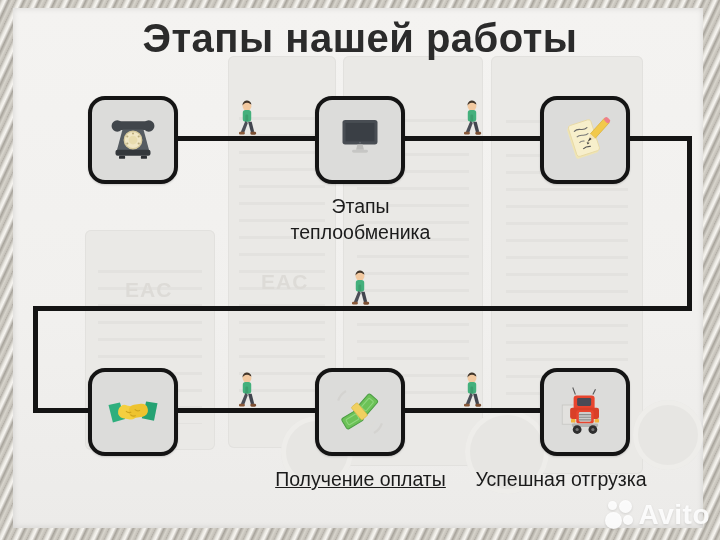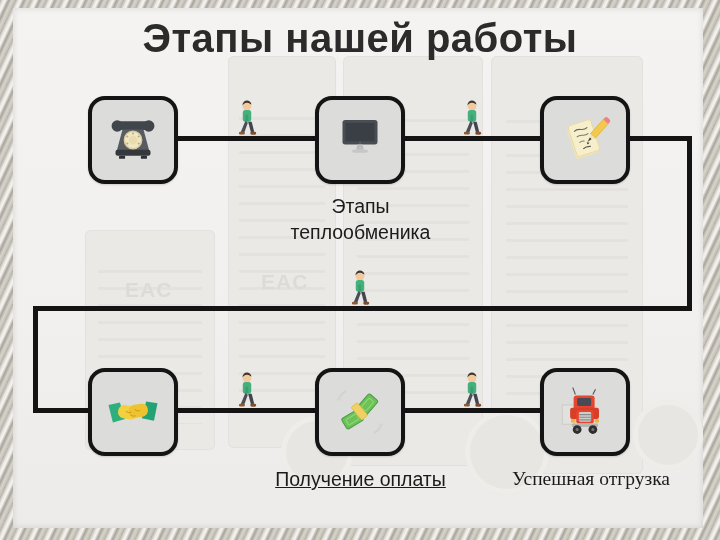--- a/index.html
+++ b/index.html
@@ -36,21 +36,21 @@
   .b4{left:88px;top:368px;} .b5{left:315px;top:368px;} .b6{left:540px;top:368px;}
   .step-label{
     position:absolute;text-align:center;font-size:19.5px;line-height:26px;
     color:#1b1b1b;font-weight:500;z-index:2;
   }
   .l1{left:13px;top:193px;width:240px;}
   .l2{left:268px;top:193px;width:185px;}
   .l3{left:498px;top:193px;width:176px;}
   .l4{left:28px;top:466px;width:211px;}
   .l5{left:258px;top:466px;width:205px;text-decoration:underline;}
-  .l6{left:486px;top:466px;width:210px;font-family:Liberation Serif, serif;}
+  .l6{left:456px;top:466px;width:210px;}
   .walker{position:absolute;width:28px;height:40px;z-index:3;}
   .w1{left:233px;top:100px;} .w2{left:458px;top:100px;}
   .w3{left:346px;top:270px;}
   .w4{left:233px;top:372px;} .w5{left:458px;top:372px;}
   
   .avito{position:absolute;right:10px;bottom:9px;display:flex;align-items:center;z-index:4;
     filter:drop-shadow(0 1px 1px rgba(0,0,0,0.12));}
   .avito .dots{position:relative;width:30px;height:30px;margin-right:4px;}
   .avito .dot{position:absolute;border-radius:50%;background:rgba(255,255,255,0.88);}
   .avito .d1{width:9px;height:9px;left:3px;top:1px;}
@@ -240,14 +240,23 @@
       <path d="M10.5 19 L6.5 28.5 L9.5 29.5 L12.8 20.5 Z" fill="#4b4e57"></path>
       <path d="M13 19.5 L15.5 29 L18.5 28.6 L16.2 19.5 Z" fill="#42454e"></path>
       <rect x="4.8" y="28.5" width="5.2" height="2.6" rx="1.2" fill="#8a5a3a"></rect>
       <rect x="15" y="28.6" width="5.2" height="2.6" rx="1.2" fill="#7c4f32"></rect>
     </svg>
 
     <div class="step-label l2">Этапы теплообменика</div>
     <div class="step-label l5">Получение оплаты</div>
     <div class="step-label l6">Успешная отгрузка</div>
 
+    <div class="avito">
+      <div class="dots">
+        <div class="dot d1"></div>
+          <div class="dot d2"></div>
+          <div class="dot d3"></div>
+          <div class="dot d4"></div>
+      </div>
+      <div class="word">Avito</div>
+    </div>
   </div>
 </div>
 
 </body></html>

